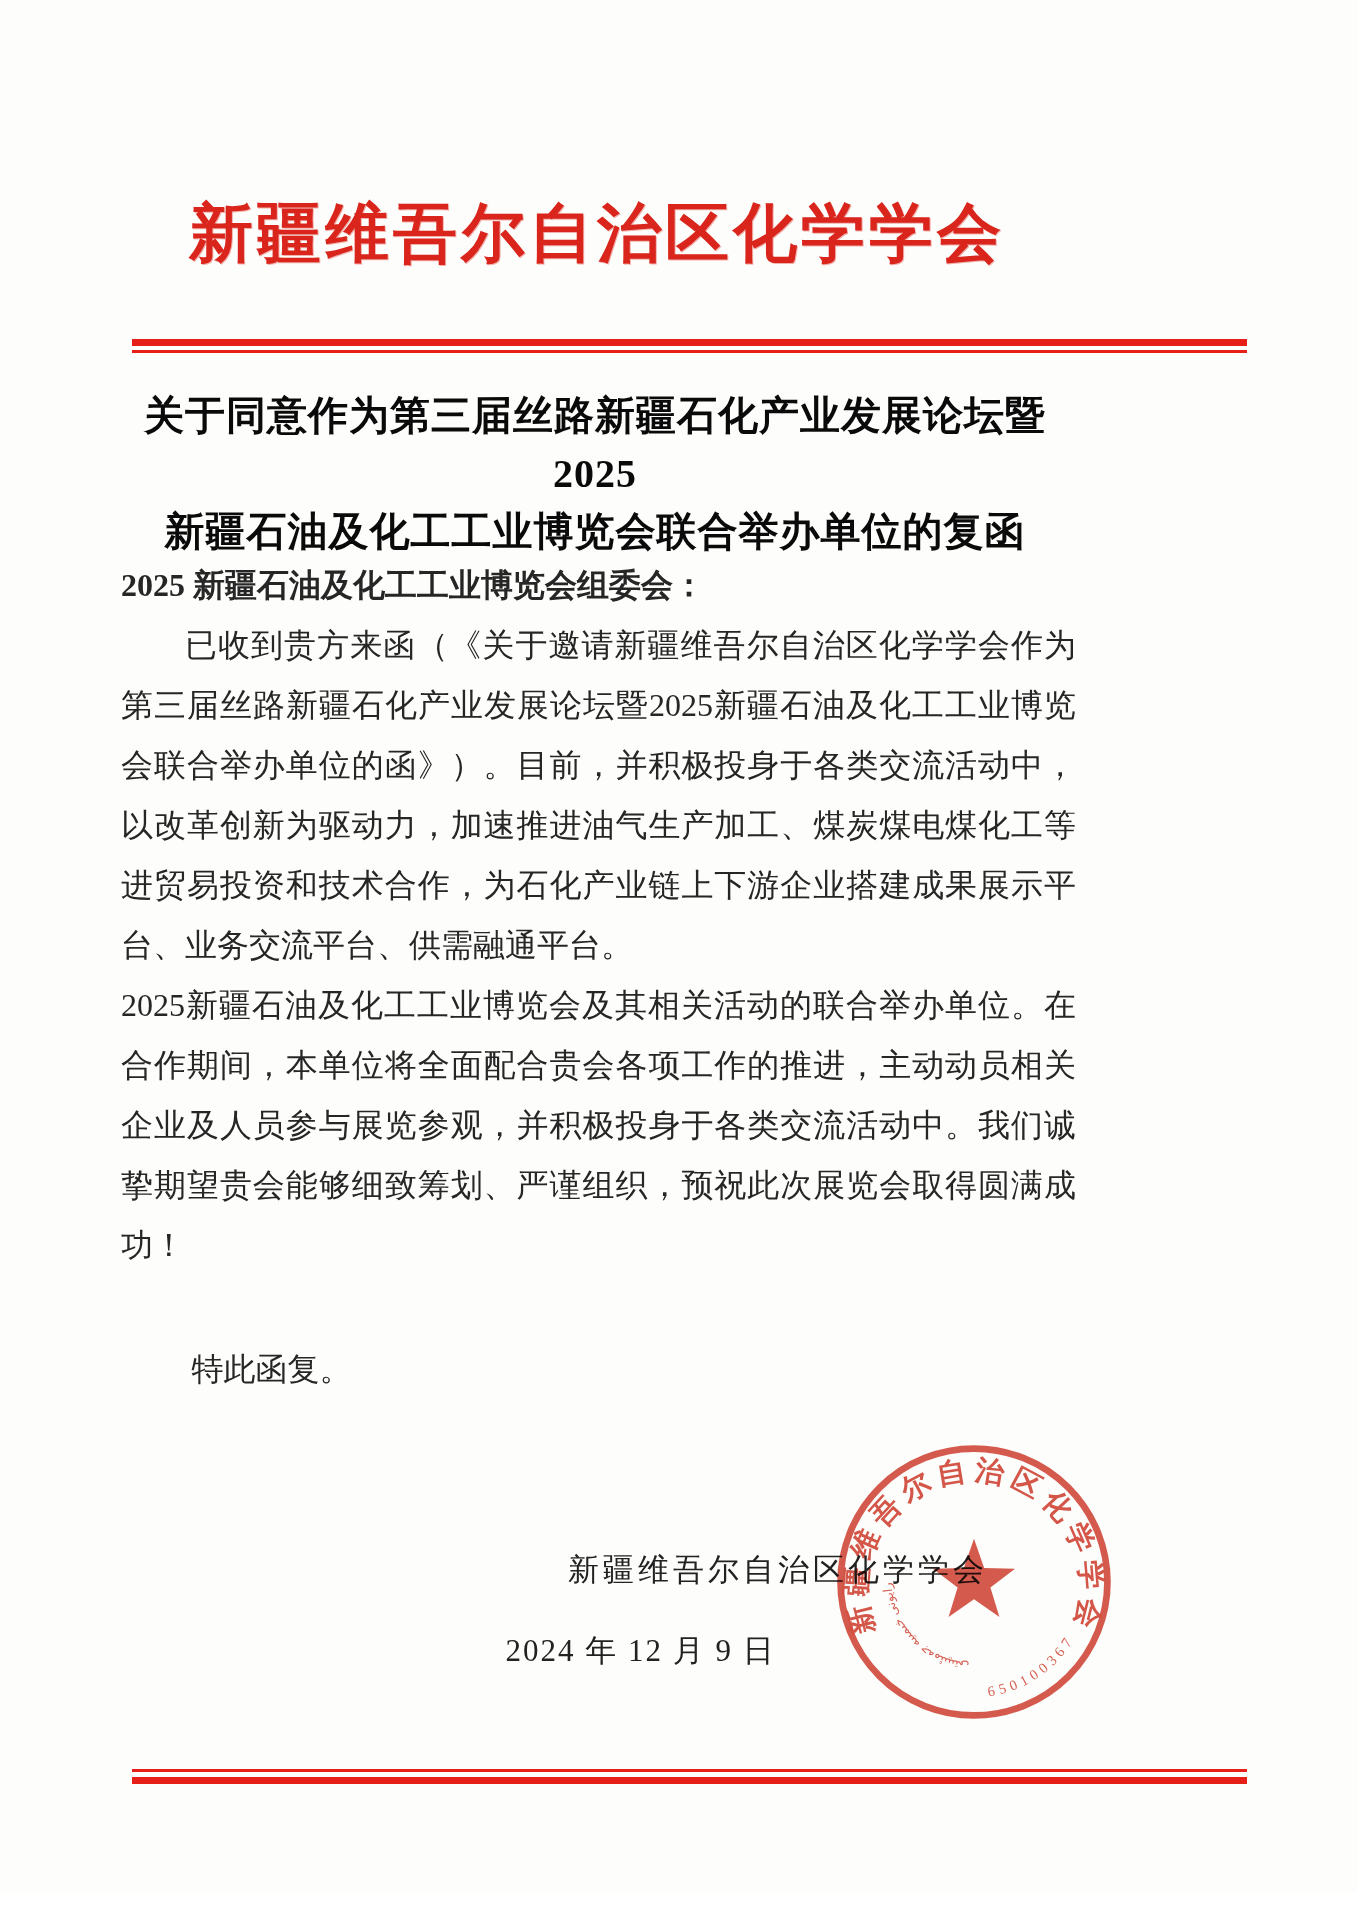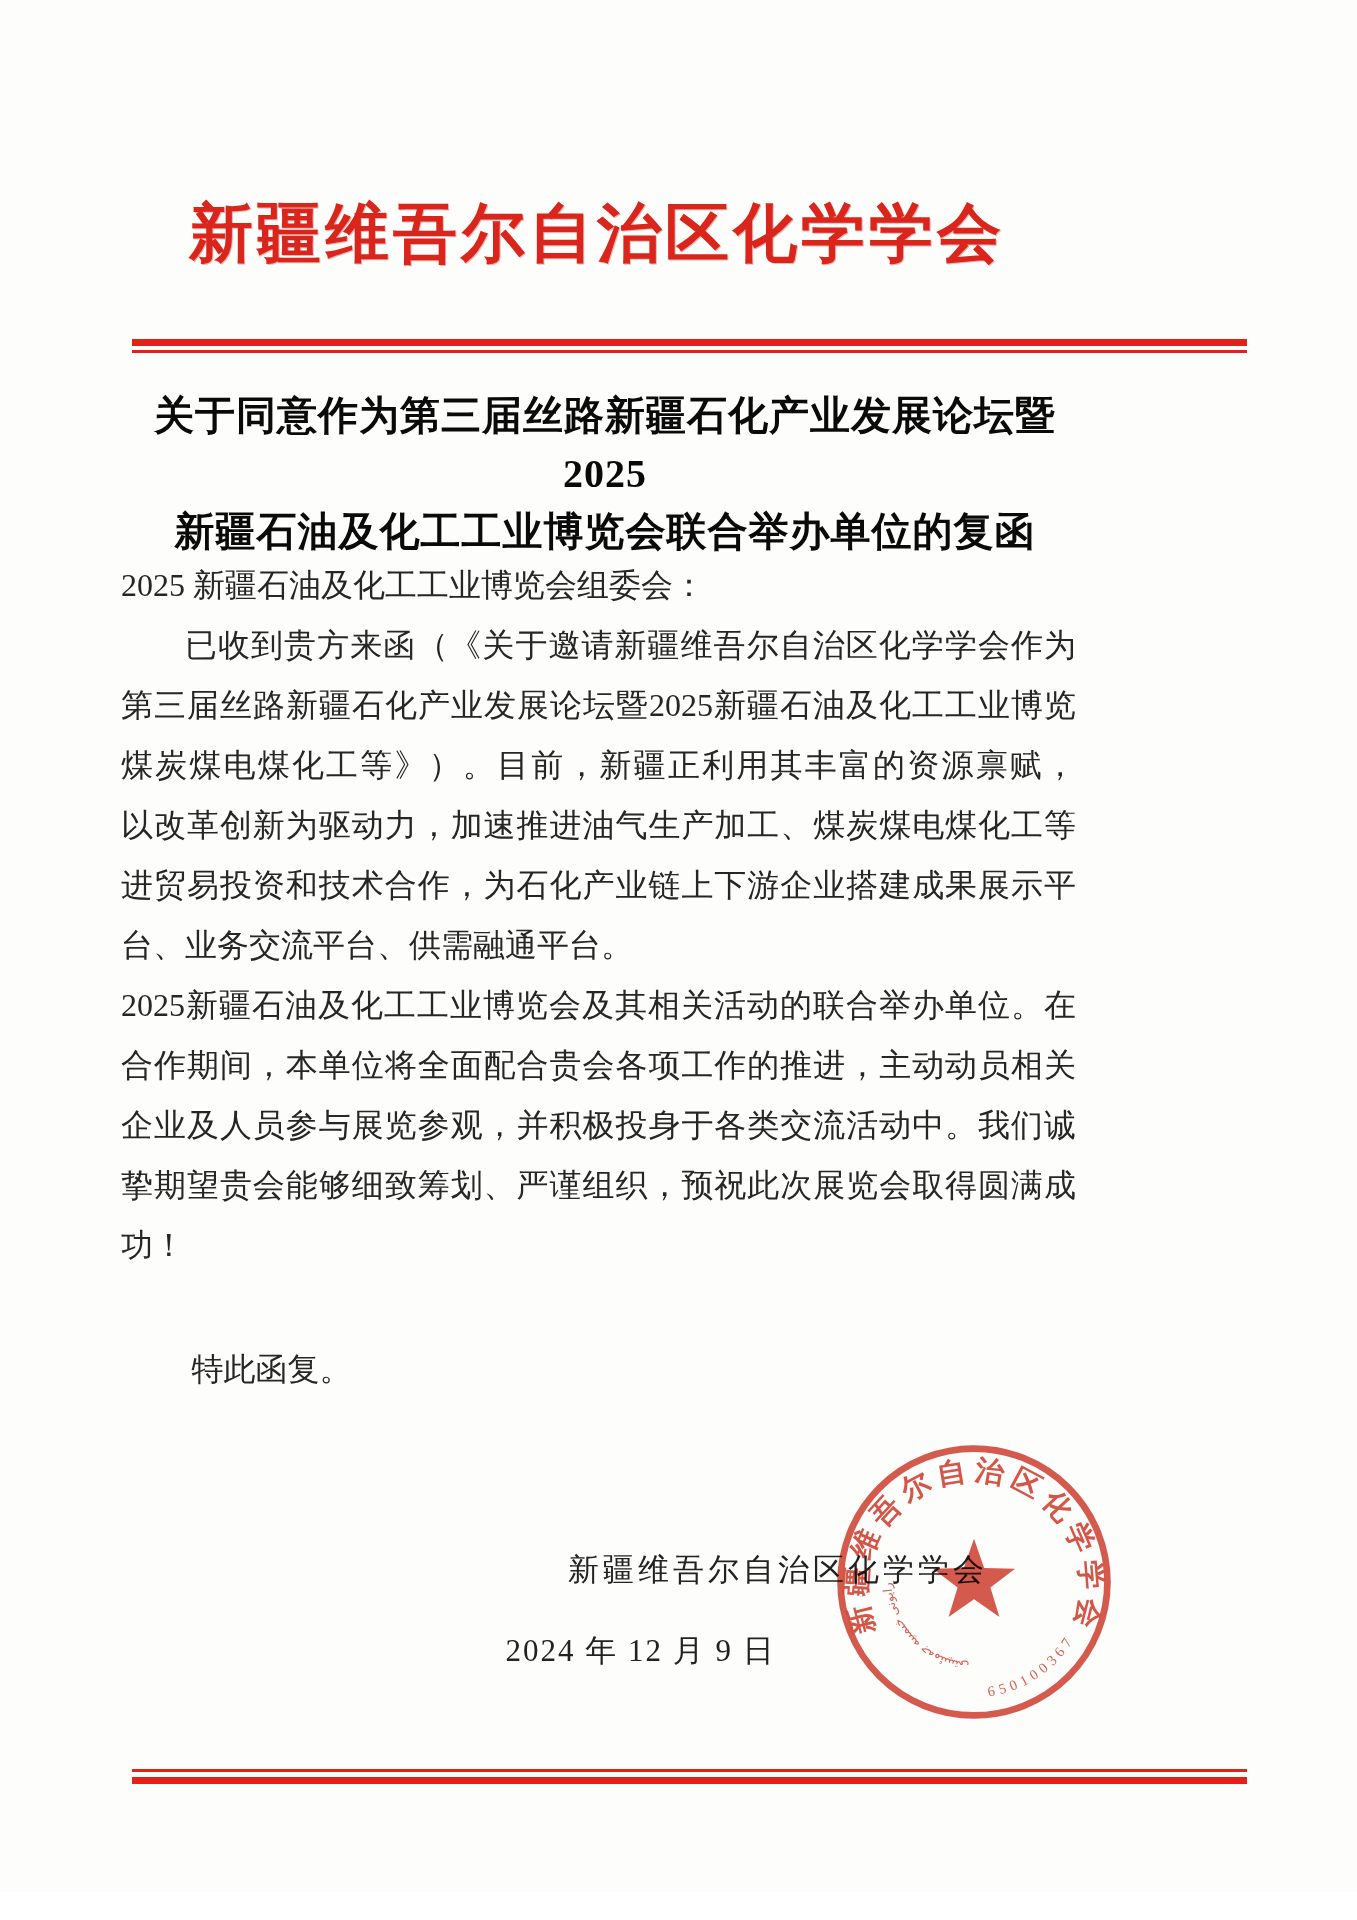--- a/index.html
+++ b/index.html
@@ -20,30 +20,30 @@
   
   .rule { position:absolute; left:132px; right:110px; }
   .rule-top { top:339px; }
   .rule-bottom { top:1769px; }
   .rule .thick { height:7px; background:#e62019; }
   .rule .thin  { height:3px; background:#e62019; }
   .rule-top .thin { margin-top:4px; }
   .rule-bottom .thick { margin-top:5px; }
   
   .doc-title {
-    position:absolute; top:387px; left:126px; width:958px;
+    position:absolute; top:387px; left:116px; width:958px;
     text-align:center; font-weight:bold; font-size:40px;
     line-height:58px; color:#0a0a0a; letter-spacing:1px;
   }
   
   .letter-body {
     position:absolute; top:555px; left:121px; width:955px;
     font-size:32px; line-height:60px; color:#262626;
   }
-  .salutation { text-align:left; }
+  .salutation { text-align:left;font-weight:bold; }
   .para .line { text-align:justify; text-align-last:justify;font-family:Liberation Serif, serif; }
   .para .line.first { text-indent:2em; }
   .para .line.last { text-align-last:left; }
   .closing { margin-top:64px; text-indent:2.2em; }
   
   .signature {
     position:absolute; top:1549px; left:300px; width:688px;
     text-align:right; font-size:31px; letter-spacing:4px; color:#222222;
     z-index:1;
   }
@@ -73,21 +73,21 @@
   <div class="doc-title">
     <div>关于同意作为第三届丝路新疆石化产业发展论坛暨2025</div>
     <div>新疆石油及化工工业博览会联合举办单位的复函</div>
   </div>
 
   <div class="letter-body">
     <div class="salutation">2025 新疆石油及化工工业博览会组委会：</div>
     <div class="para">
         <div class="line first">已收到贵方来函（《关于邀请新疆维吾尔自治区化学学会作为</div>
         <div class="line">第三届丝路新疆石化产业发展论坛暨2025新疆石油及化工工业博览</div>
-        <div class="line">煤炭煤电煤化工等》）。目前，新疆正利用其丰富的资源禀赋，</div>
+        <div class="line">会联合举办单位的函》）。目前，并积极投身于各类交流活动中，</div>
         <div class="line">以改革创新为驱动力，加速推进油气生产加工、煤炭煤电煤化工等</div>
         <div class="line">进贸易投资和技术合作，为石化产业链上下游企业搭建成果展示平</div>
         <div class="line last">台、业务交流平台、供需融通平台。</div>
       </div>
     <div class="para">
         <div class="line">2025新疆石油及化工工业博览会及其相关活动的联合举办单位。在</div>
         <div class="line">合作期间，本单位将全面配合贵会各项工作的推进，主动动员相关</div>
         <div class="line">企业及人员参与展览参观，并积极投身于各类交流活动中。我们诚</div>
         <div class="line">挚期望贵会能够细致筹划、严谨组织，预祝此次展览会取得圆满成</div>
         <div class="line last">功！</div>

